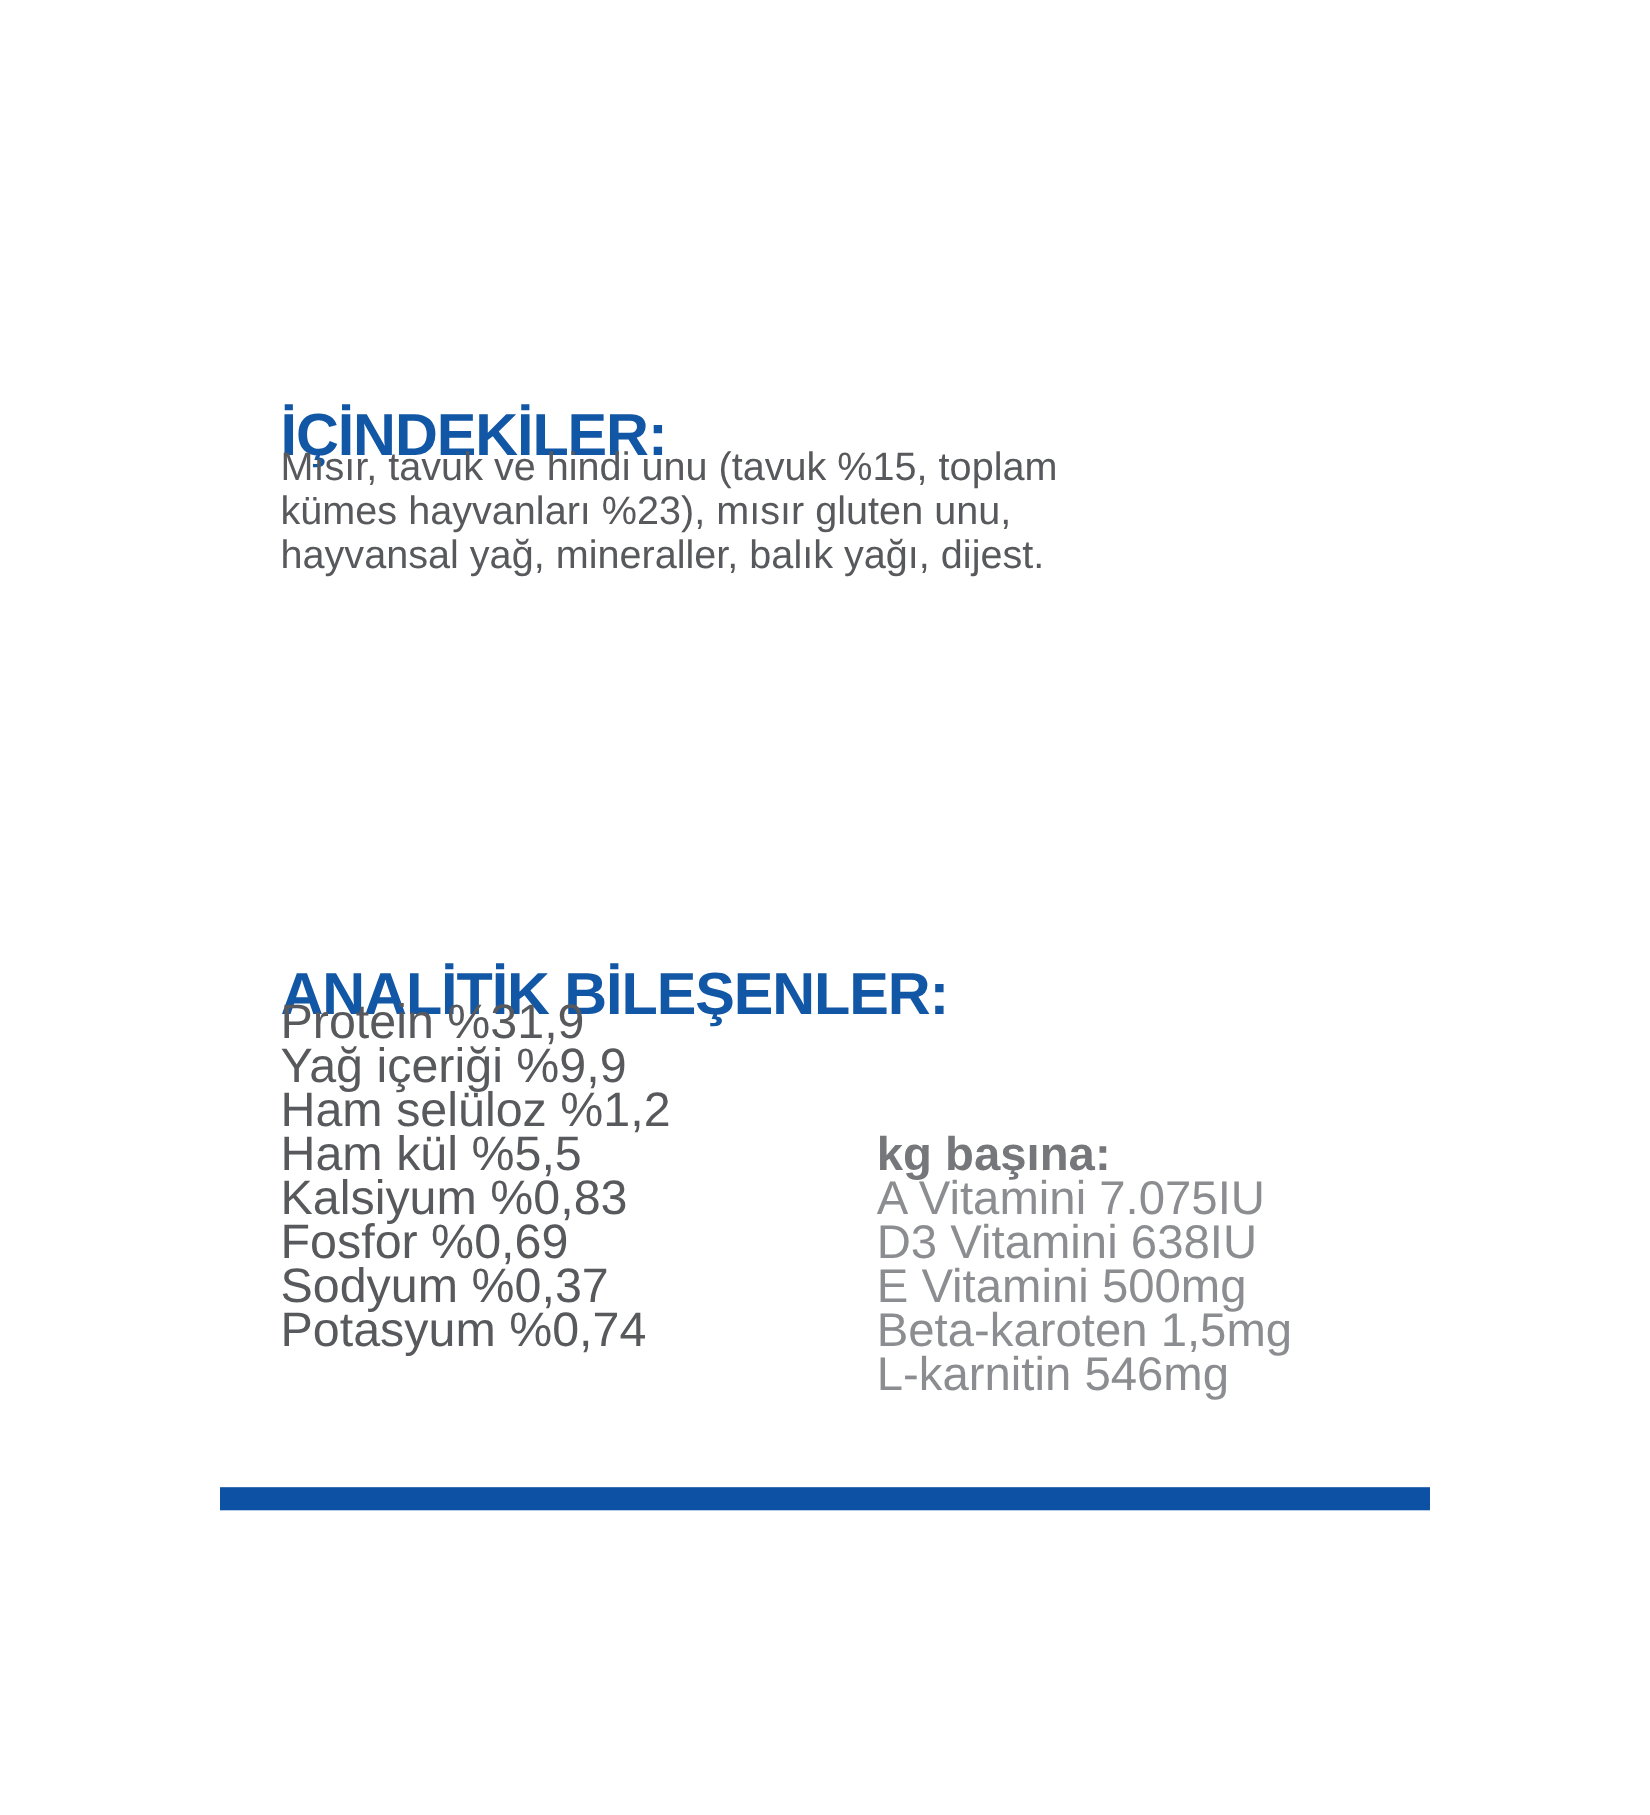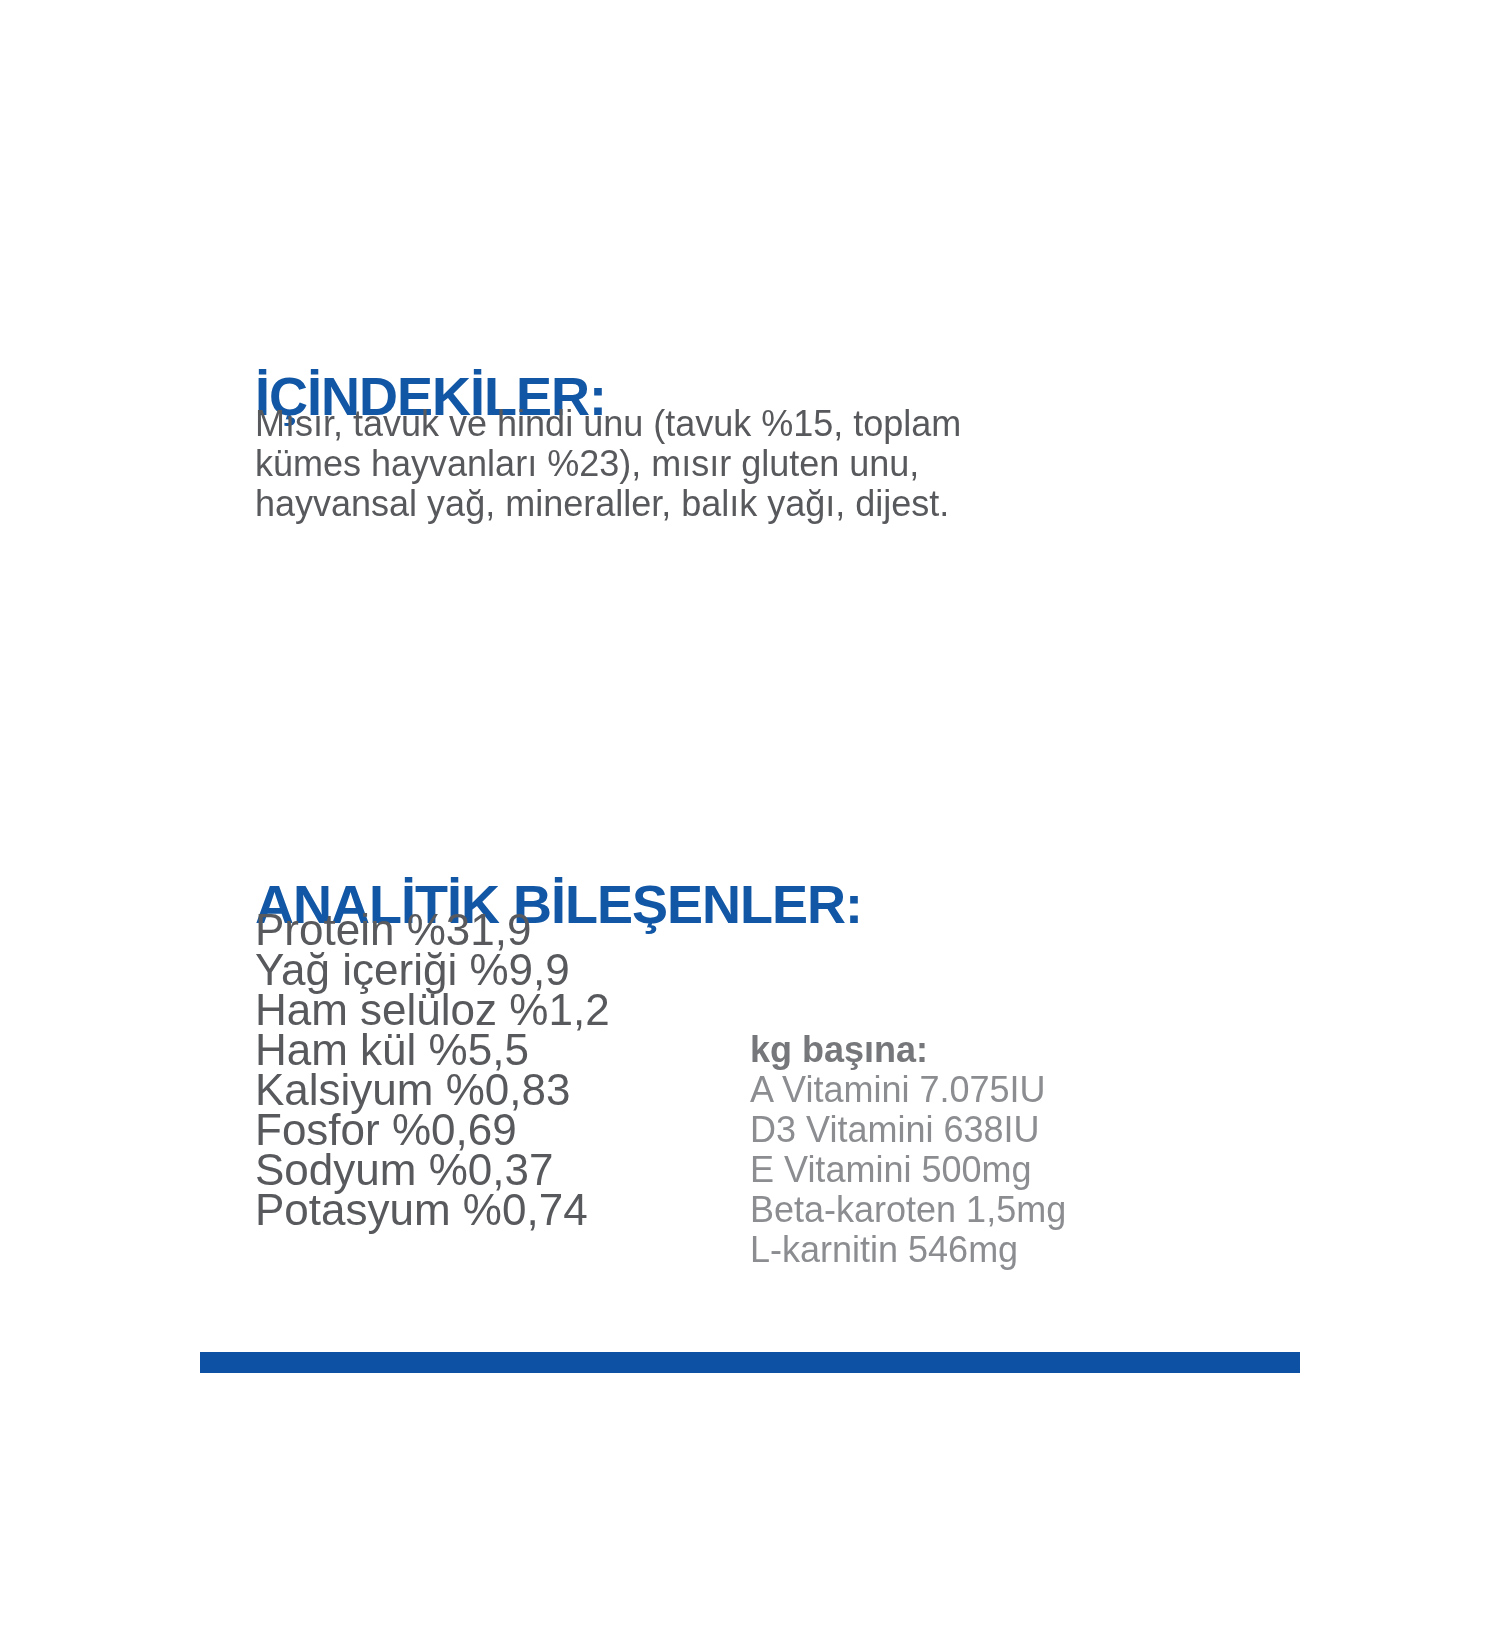--- a/index.html
+++ b/index.html
@@ -44,23 +44,23 @@
     left: 255px;
     top: 910px;
     font-size: 44px;
     line-height: 40px;
     color: var(--body-gray, #58595C);
   }
   .analytics-left .row { white-space: nowrap; }
 
   .analytics-right {
     position: absolute;
-    left: 750px;
+    left: 797px;
     top: 1030px;
-    font-size: 36px;
+    font-size: 43px;
     line-height: 40px;
     color: var(--light-gray, #8B8D90);
   }
   .analytics-right .per-kg-header {
     font-weight: 700;
     color: var(--kg-header-gray, #76777A);
     white-space: nowrap;
   }
   .analytics-right .row { white-space: nowrap; }
 

